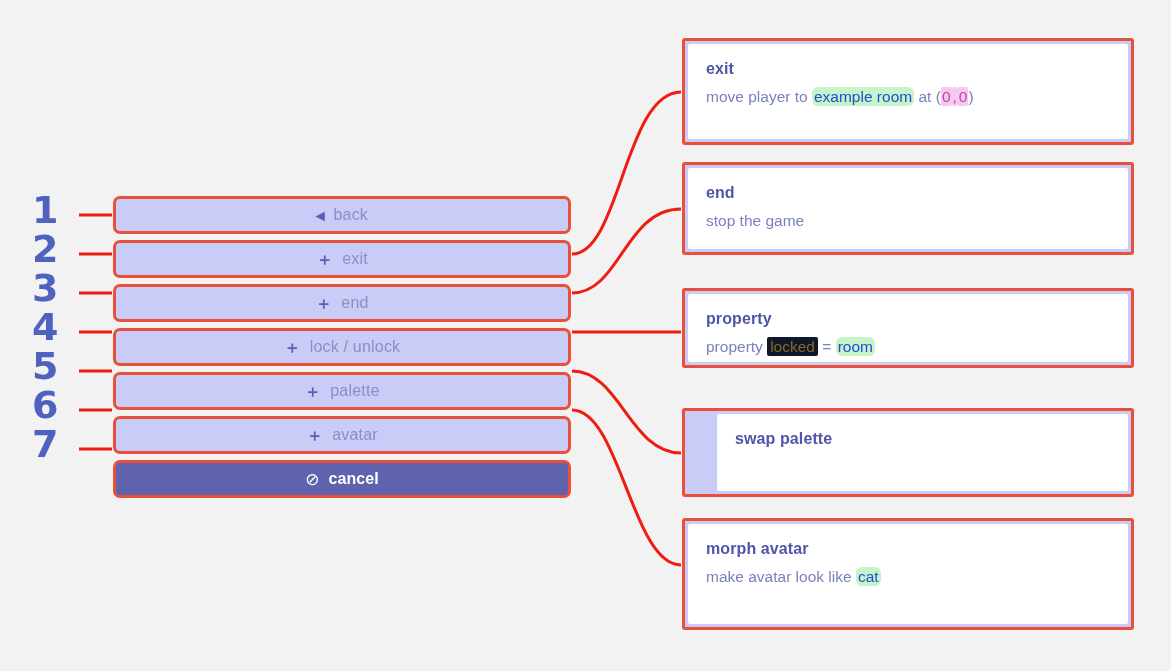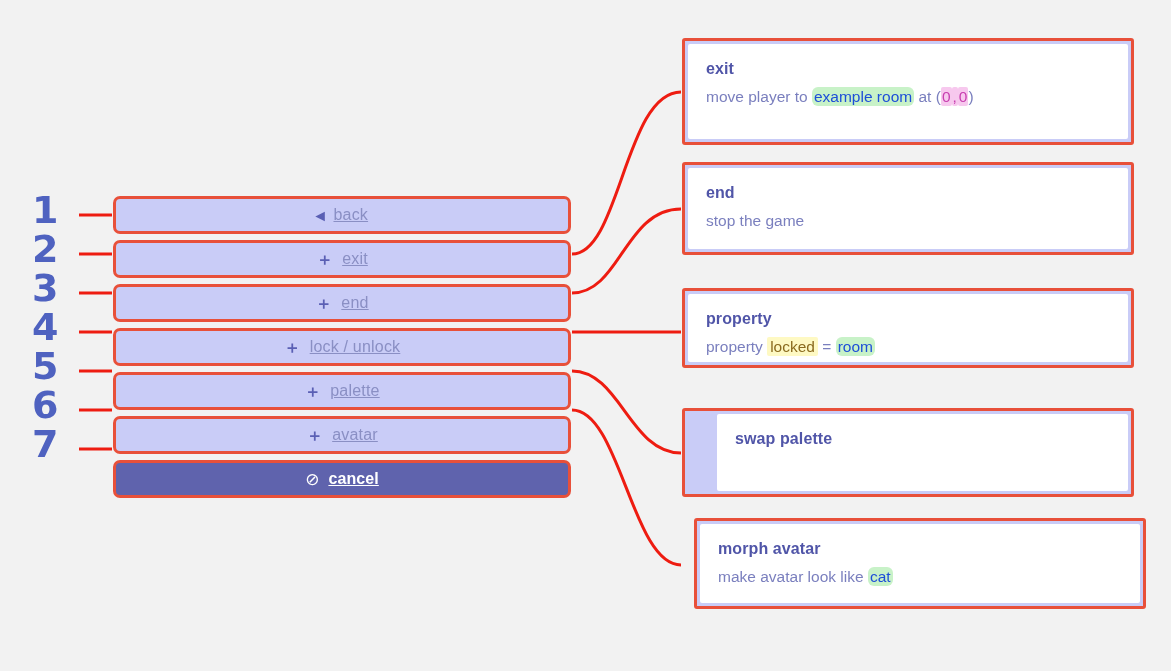--- a/index.html
+++ b/index.html
@@ -102,21 +102,20 @@
   }
   .menu-btn.cancel .btn-icon {
     color: #ffffff;
     font-weight: normal;
     font-size: 17px;
   }
   .btn-label {
     font-size: 16px;
     color: #8a8fc4;
     letter-spacing: 0.2px;
-    text-decoration: underline;
   }
   .menu-btn.cancel .btn-label {
     color: #ffffff;
     font-weight: 600;
     letter-spacing: 0.1px;
   }
 
   
   .cards {
     position: absolute;
@@ -161,21 +160,21 @@
     padding: 1px 2px;
     border-radius: 6px;
   }
   .hl-pink {
     background: #f7c8ee;
     color: #c83fb0;
     padding: 1px 1px;
     border-radius: 2px;
   }
   .hl-orange {
-    background: #fef9c3;
+    background: #0f172a;
     color: #8a6a1e;
     padding: 1px 3px;
     border-radius: 2px;
   }
   .paren {
     color: #7a7fbe;
   }
 </style>
 </head>
 <body>
@@ -287,21 +286,21 @@
       <div class="card-inner">
         <div class="card-title">property</div>
         <div class="card-desc"><span>property </span><span class="hl-orange">locked</span><span> = </span><span class="hl-green">room</span></div>
       </div>
     </div>
     <div class="card" style="top:408px;height:89px;padding-left:32px;">
       <div class="card-inner">
         <div class="card-title">swap palette</div>
       </div>
     </div>
-    <div class="card" style="top:518px;height:91px;margin-left:12px;">
+    <div class="card" style="top:518px;height:112px;">
       <div class="card-inner">
         <div class="card-title">morph avatar</div>
         <div class="card-desc"><span>make avatar look like </span><span class="hl-green">cat</span></div>
       </div>
     </div>
   </div>
 
 </div>
 
 </body></html>

